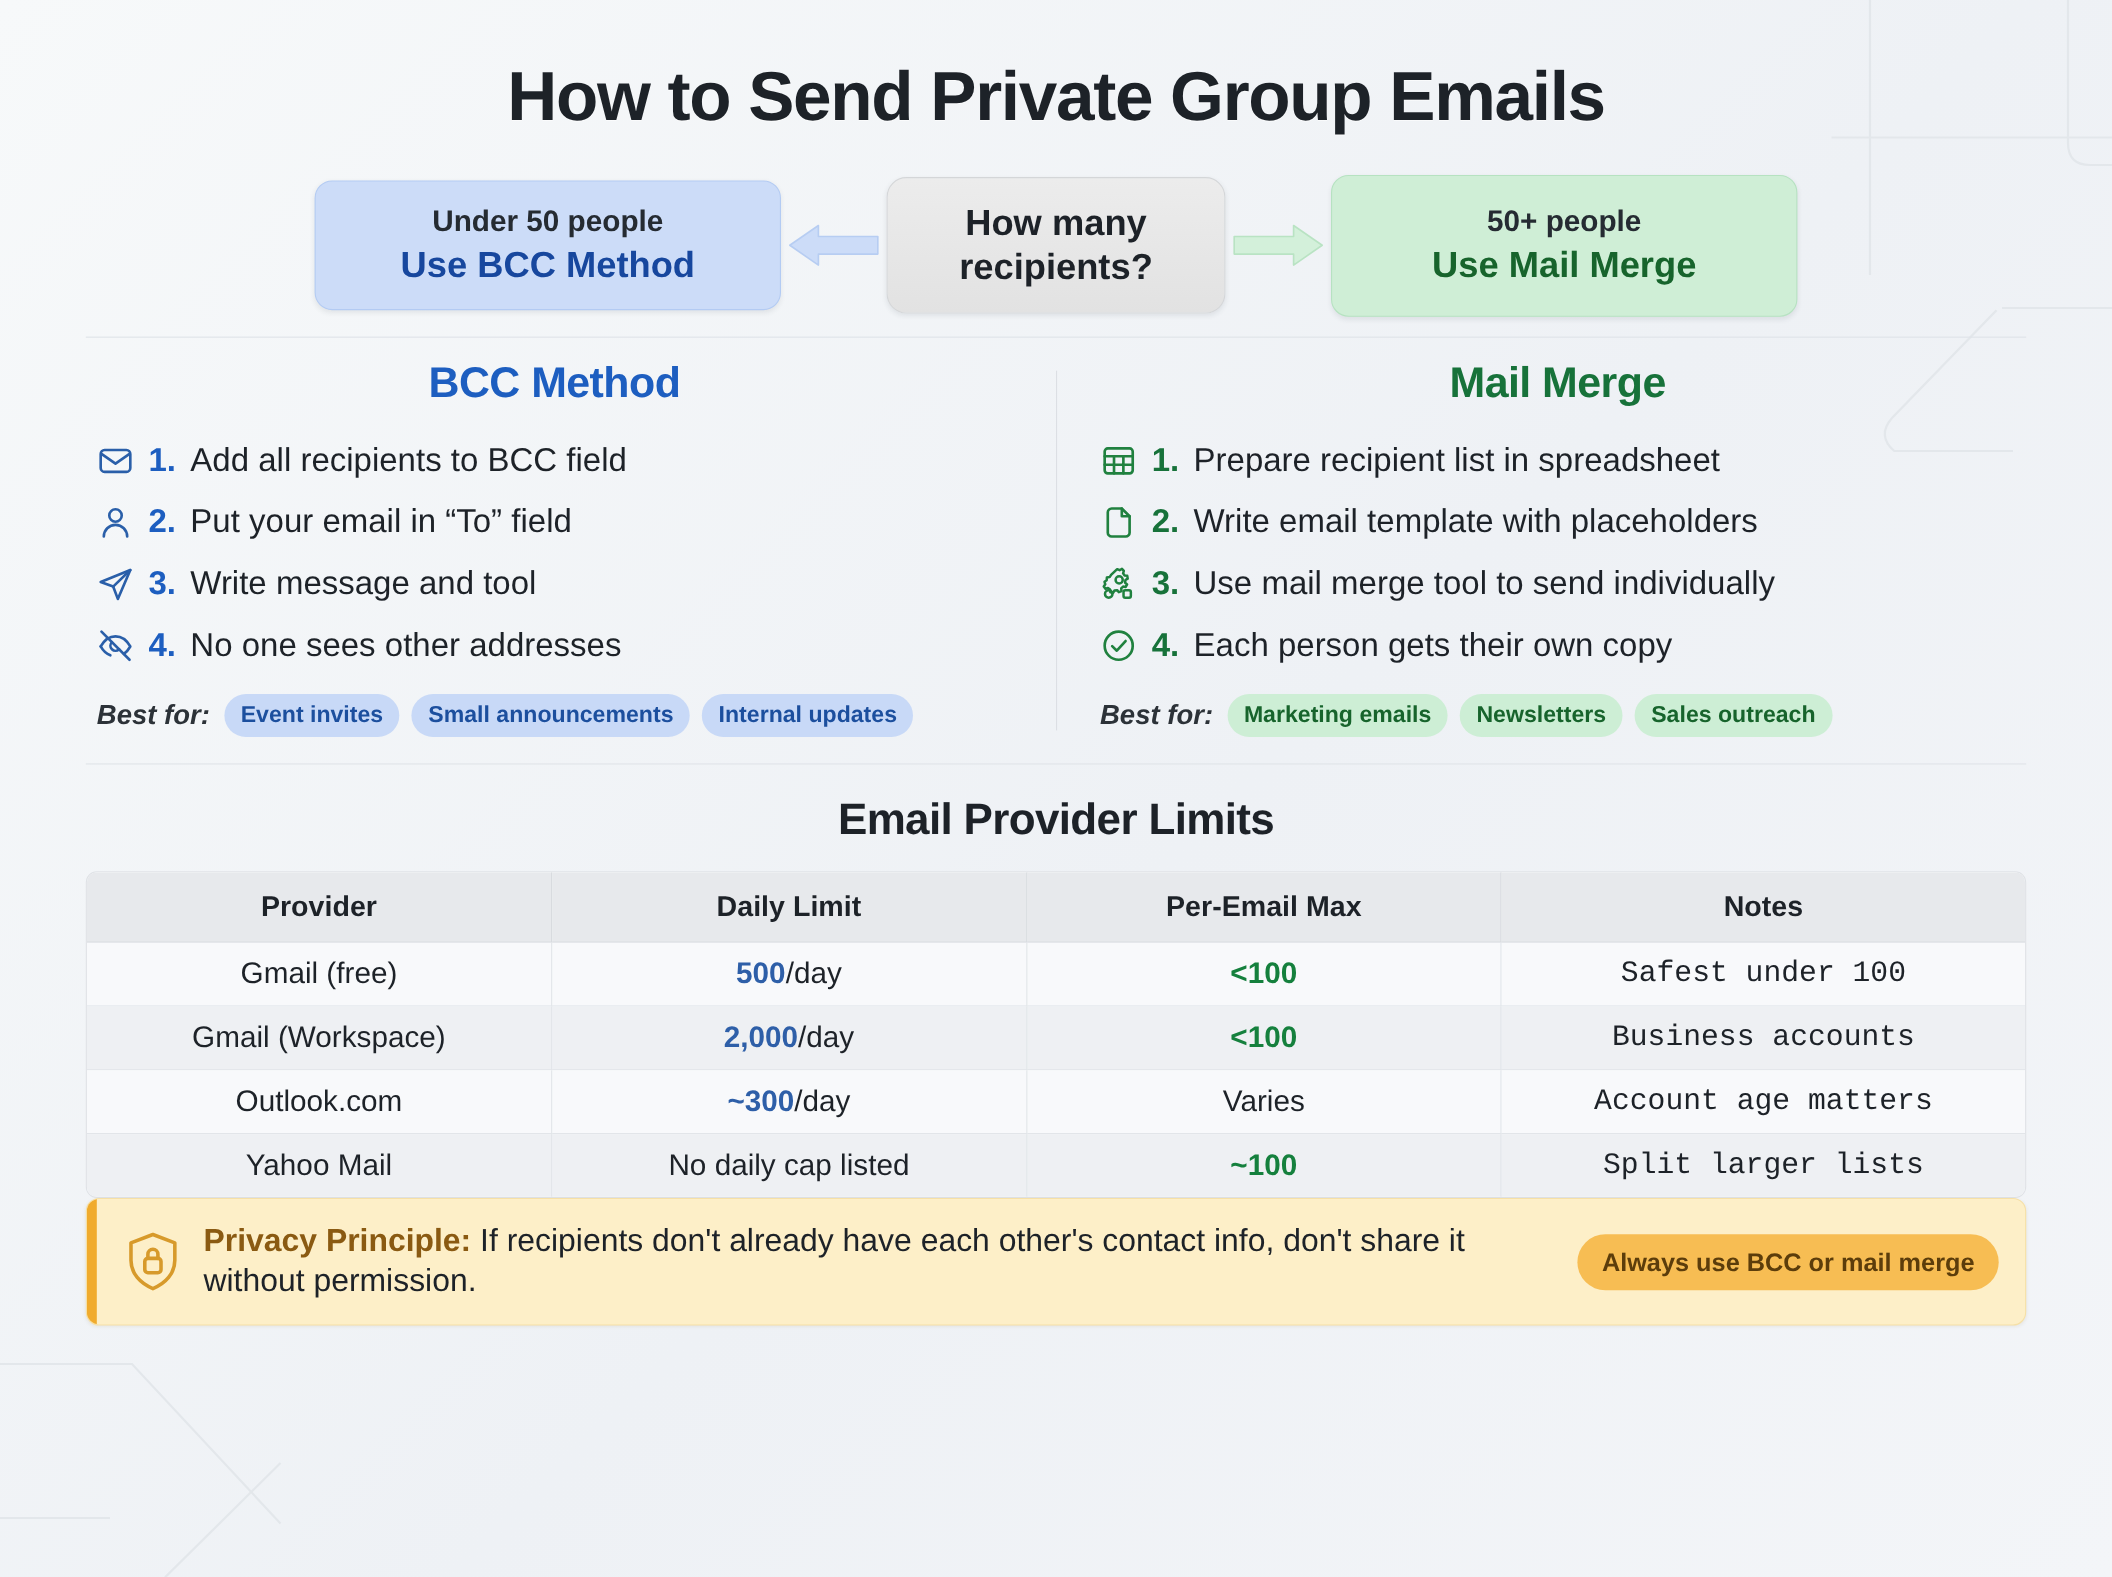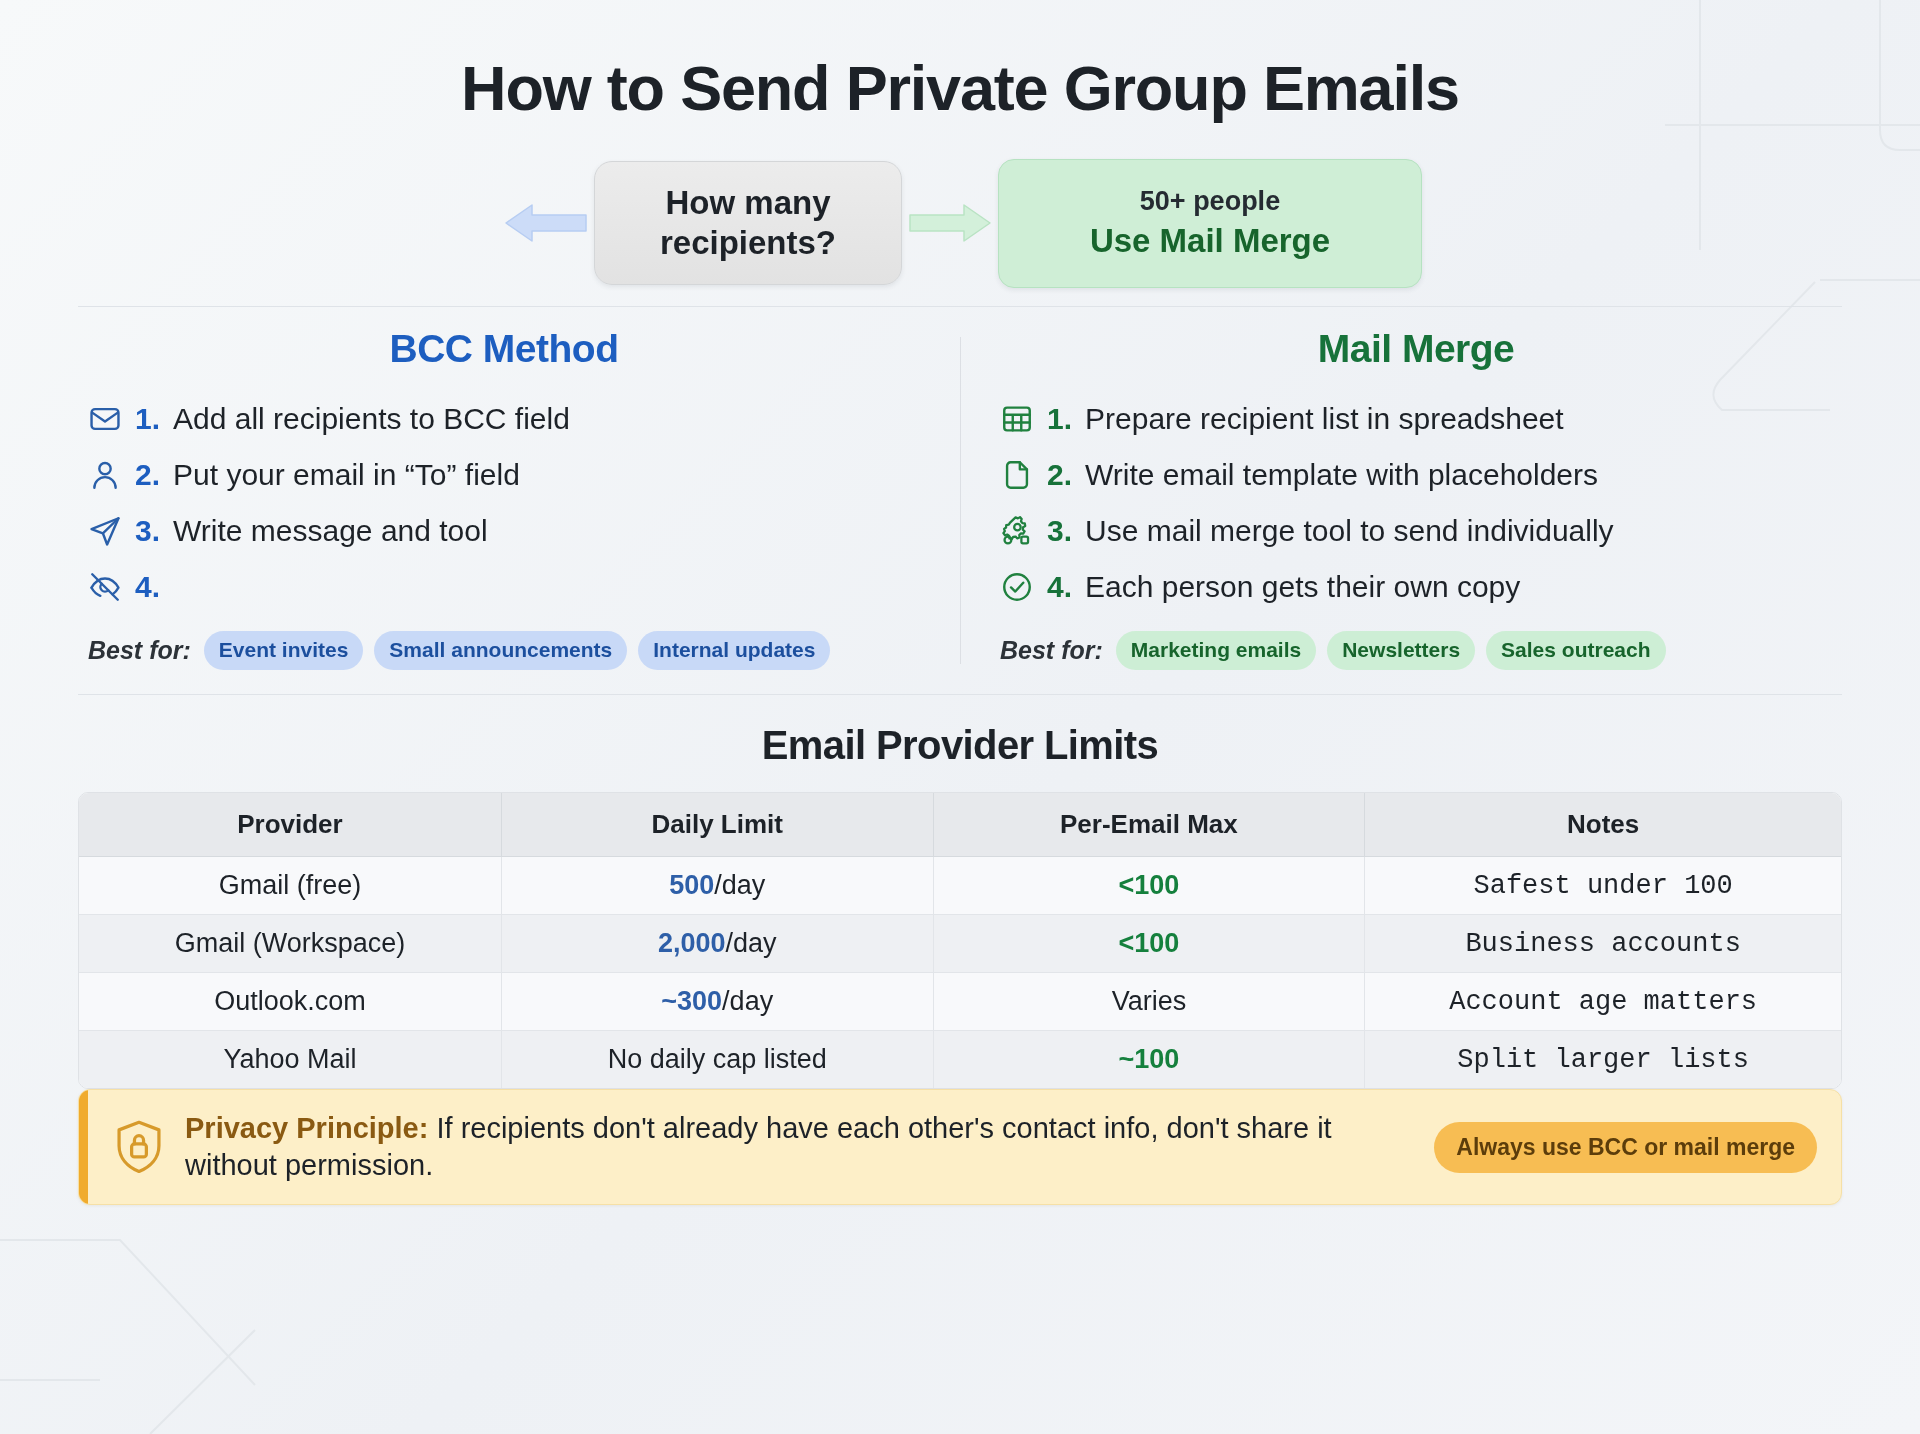--- a/index.html
+++ b/index.html
@@ -273,20 +273,24 @@
       <path d="M-30 1380 L100 1380"></path>
     </g>
   </svg>
 
   <div class="content">
 
     <h1 class="title">How to Send Private Group Emails</h1>
 
     <div class="flow">
 
+      <div class="flow-box box-bcc">
+        <div class="line1">Under 50 people</div>
+        <div class="line2">Use BCC Method</div>
+      </div>
 
       <svg class="arrow" viewBox="0 0 96 60" xmlns="http://www.w3.org/2000/svg">
         <path d="M8 30 L34 12 L34 22 L88 22 L88 38 L34 38 L34 48 Z" fill="#ccdcf8" stroke="#b7cdf2" stroke-width="1.5" stroke-linejoin="round"></path>
       </svg>
 
       <div class="flow-box box-q">
         <div class="qtext">How many</div>
         <div class="qtext">recipients?</div>
       </div>
 
@@ -339,20 +343,21 @@
           </li>
 
           <li class="step">
             <svg class="ico" viewBox="0 0 24 24" fill="none" stroke="#2a5fa9" stroke-width="1.7" stroke-linecap="round" stroke-linejoin="round">
               <path d="M2.5 12.5 C5 8 8.5 6 12 6 c3.5 0 7 2 9.5 6.5 -1.2 2.1 -2.6 3.7 -4.1 4.7"></path>
               <path d="M14.3 14.3 a3.2 3.2 0 0 1 -4.6 -4.6"></path>
               <path d="M2.5 12.5 c1.6 2.9 3.8 4.8 6.2 5.7"></path>
               <path d="M3 3 L21 21"></path>
             </svg>
             <span class="num">4.</span>
+            <span class="txt">No one sees other addresses</span>
           </li>
         </ul>
 
         <div class="bestfor">
           <span class="bestfor-label">Best for:</span>
           <span class="pill blue">Event invites</span>
           <span class="pill blue">Small announcements</span>
           <span class="pill blue">Internal updates</span>
         </div>
       </div>

